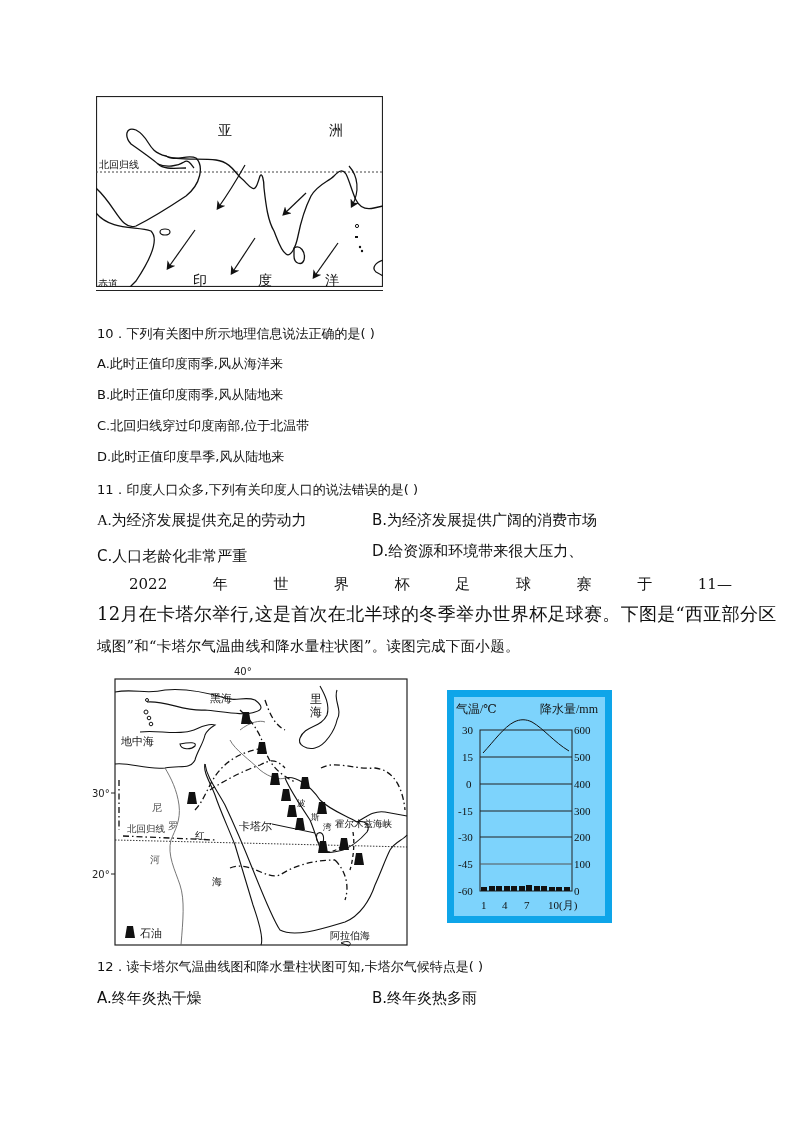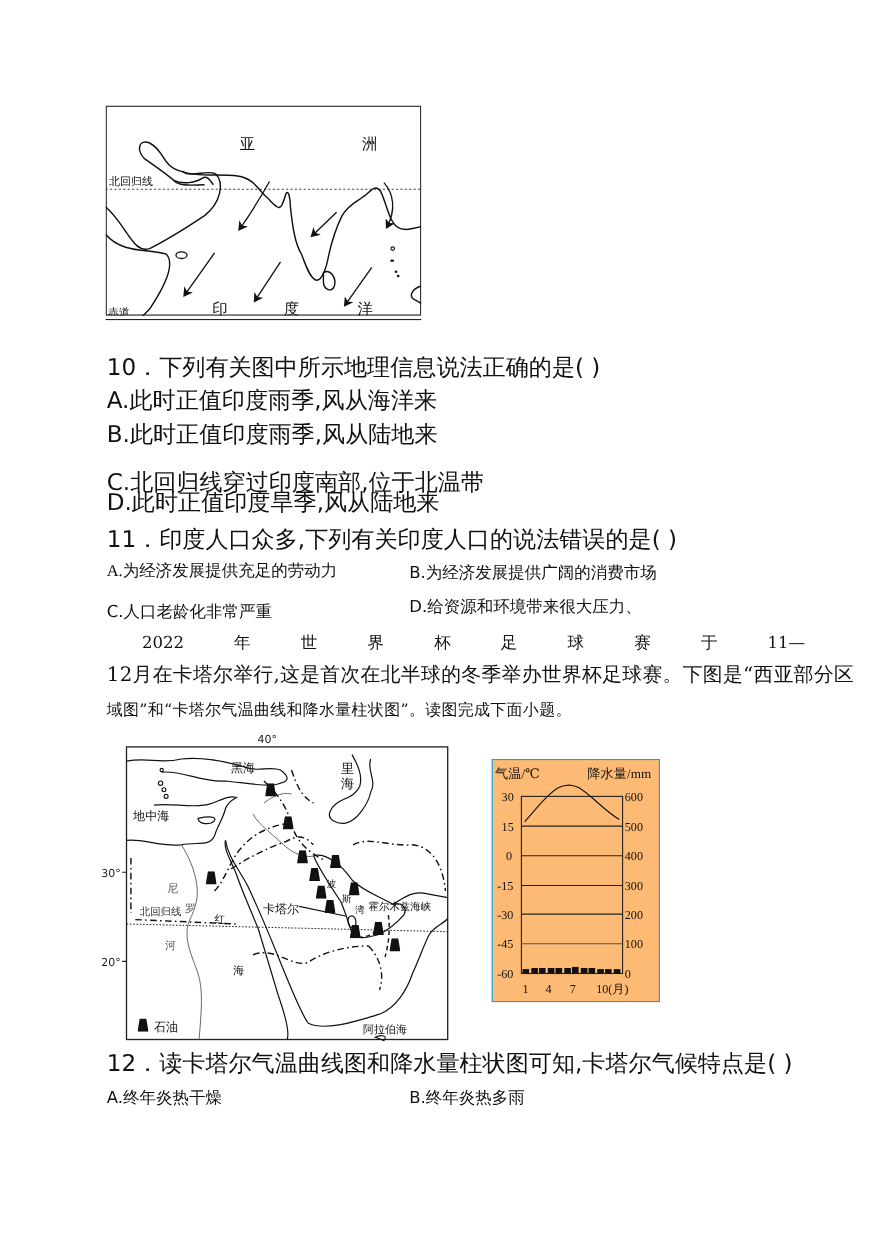--- a/index.html
+++ b/index.html
@@ -1,19 +1,19 @@
 <!DOCTYPE html>
 <html><head>
 <meta charset="utf-8">
 <style>
   html, body { margin:0; padding:0; background:#ffffff; }
   body { width:794px; height:1123px; position:relative; overflow:hidden;
          font-family:"DejaVu Sans", "Liberation Sans", sans-serif; color:#111; }
   .abs { position:absolute; }
-  .line { position:absolute; left:97px; font-size:21px; line-height:20px; white-space:nowrap; color:#111; }
+  .line { position:absolute; left:97px; font-size:13px; line-height:20px; white-space:nowrap; color:#111; }
   .opt { position:absolute; font-size:15px; line-height:20px; white-space:nowrap; }
   .serif { font-family:"DejaVu Serif", "Liberation Serif", serif; }
   .justify-row { position:absolute; left:97px; width:603px; display:flex; justify-content:space-between;
                  font-size:15px; line-height:20px; font-family:"DejaVu Serif", serif;margin-left:32px; }
   svg text { font-family:"DejaVu Sans", sans-serif; }
   .chart-svg text { font-family:"Liberation Serif", "DejaVu Serif", serif; }
 </style>
 </head>
 <body>
 
@@ -67,21 +67,21 @@
     <text x="162" y="189" font-size="14" fill="#111">度</text>
     <text x="229" y="189" font-size="14" fill="#111">洋</text>
   </svg>
 </div>
 
 <div class="abs" style="left:96px;top:290px;width:287px;height:0;border-top:1.3px solid #222;"></div>
 
 <div class="line" style="top:324px;">10．下列有关图中所示地理信息说法正确的是( )</div>
 <div class="line" style="top:354px;">A.此时正值印度雨季,风从海洋来</div>
 <div class="line" style="top:385px;">B.此时正值印度雨季,风从陆地来</div>
-<div class="line" style="top:416px;margin-top:12px;">C.北回归线穿过印度南部,位于北温带</div>
+<div class="line" style="top:416px;">C.北回归线穿过印度南部,位于北温带</div>
 <div class="line" style="top:447px;">D.此时正值印度旱季,风从陆地来</div>
 
 <div class="line" style="top:480px;">11．印度人口众多,下列有关印度人口的说法错误的是( )</div>
 <div class="opt" style="left:97px;top:510px;font-family:Liberation Serif, serif;">A.为经济发展提供充足的劳动力</div>
 <div class="opt" style="left:372px;top:510px;">B.为经济发展提供广阔的消费市场</div>
 <div class="opt" style="left:97px;top:546px;text-align:center;">C.人口老龄化非常严重</div>
 <div class="opt" style="left:372px;top:541px;">D.给资源和环境带来很大压力、</div>
 
 <div class="justify-row" style="top:574px;">
   <span>2022</span>
@@ -174,21 +174,21 @@
     <text x="212" y="146" font-size="8.5" fill="#111">波</text>
     <text x="226" y="160" font-size="8.5" fill="#111">斯</text>
     <text x="238" y="170" font-size="8.5" fill="#111">湾</text>
     <text x="250" y="167" font-size="9.5" fill="#111">霍尔木兹海峡</text>
     <text x="245" y="279" font-size="10" fill="#111">阿拉伯海</text>
     <path d="M256,283 C262,280 268,282 264,286 Z" fill="none" stroke="#111"></path>
     <text x="55" y="277" font-size="11" fill="#111">石油</text>
   </svg>
 </div>
 
-<div class="abs" style="left:447px;top:690px;width:151px;height:219px;border:1px solid #0ea5e9;background:#fdba74;">
+<div class="abs" style="left:447px;top:690px;width:151px;height:219px;border:7px solid #0ea5e9;background:#7dd3fc;">
   <svg class="chart-svg" width="151" height="219" viewBox="0 0 151 219">
     <text x="2" y="16" font-size="12" fill="#111">气温/℃</text>
     <text x="86" y="16" font-size="12" fill="#111">降水量/mm</text>
 
     <rect x="26" y="33" width="92" height="161" fill="none" stroke="#222" stroke-width="1"></rect>
 
     <line x1="26" y1="60" x2="118" y2="60" stroke="#222"></line>
     <line x1="26" y1="87" x2="118" y2="87" stroke="#222"></line>
     <line x1="26" y1="114" x2="118" y2="114" stroke="#222"></line>
     <line x1="26" y1="140" x2="118" y2="140" stroke="#222"></line>

